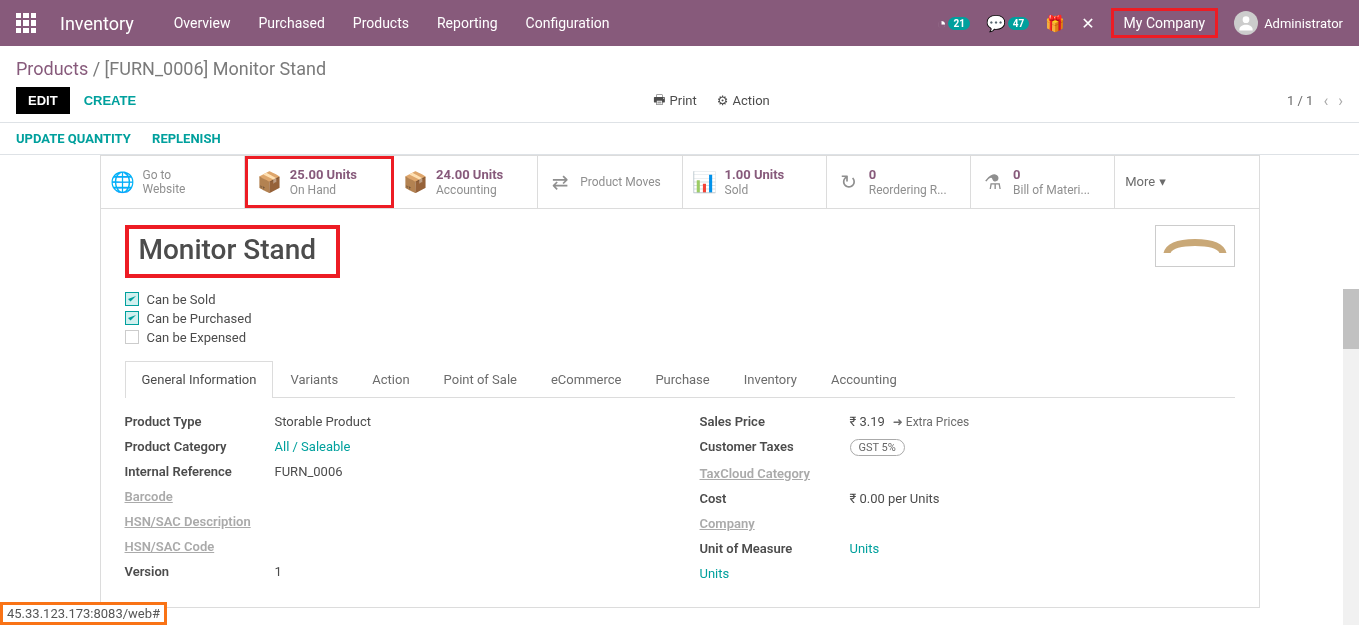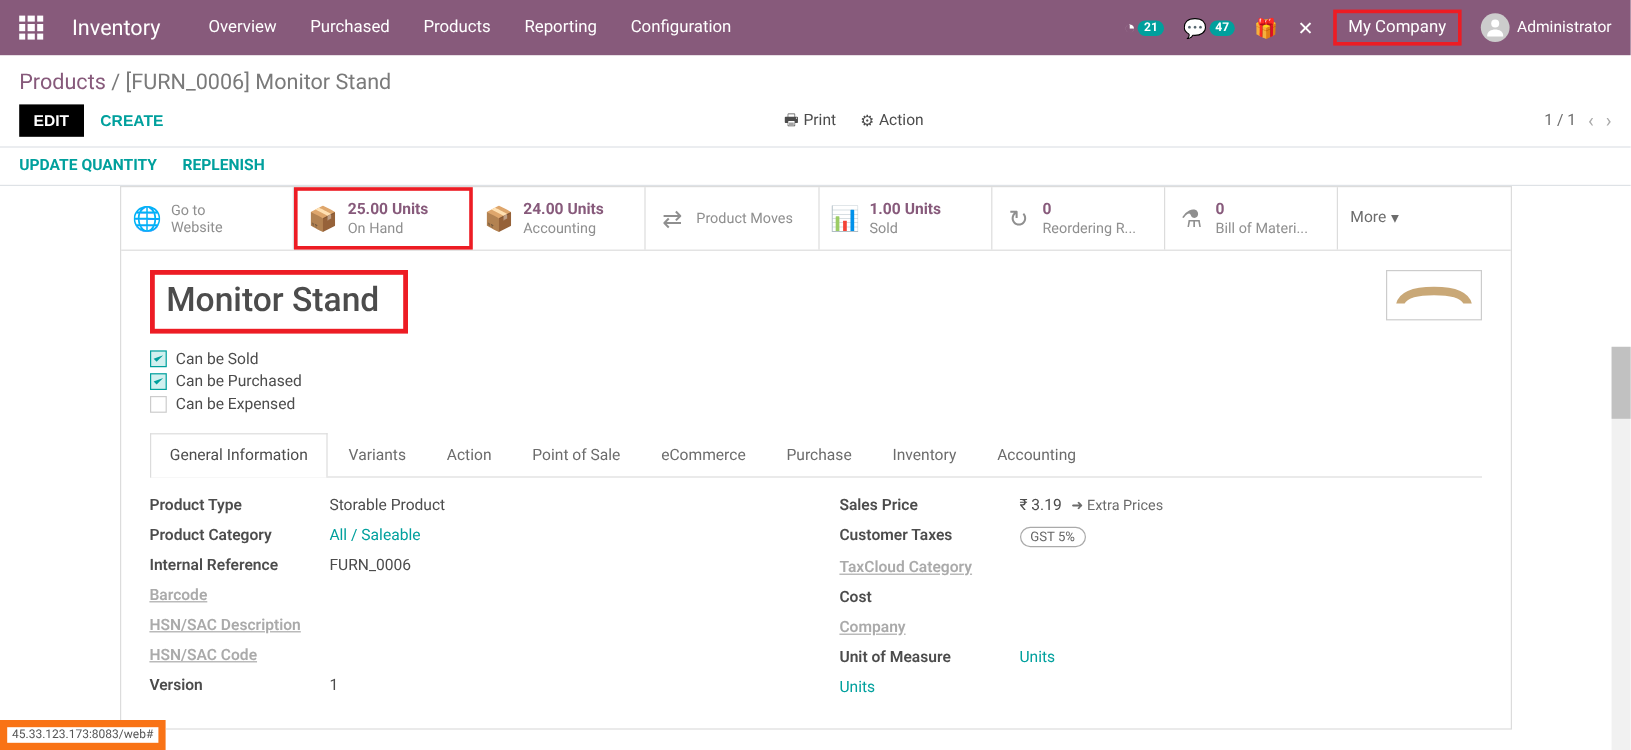--- a/index.html
+++ b/index.html
@@ -59,21 +59,21 @@
 .form-col { flex: 1; }
 .form-row { display: flex; margin-bottom: 10px; font-size: 13px; }
 .form-row .flabel { width: 150px; color: #4c4c4c; font-weight: 600; }
 .form-row .flabel.muted { color: #aaa; font-weight: 600; text-decoration: underline; }
 .form-row .fval { flex: 1; color: #4c4c4c; }
 .form-row .fval a { color: #00A09D; text-decoration: none; }
 .tax-tag { display: inline-block; border: 1px solid #aaa; border-radius: 10px; padding: 1px 8px; font-size: 11px; color: #666; }
 .extra-prices { color: #6c6c6c; font-size: 12px; margin-left: 8px; cursor: pointer; }
 .scrollbar-right { position: absolute; right: 0; top: 134px; width: 16px; bottom: 0; background: #f1f1f1; }
 .scrollbar-thumb { position: absolute; top: 0; width: 100%; height: 60px; background: #c1c1c1; }
-.footer-url { position: fixed; bottom: 0; left: 0; background: #fff; border: 6px solid #f97316; padding: 1px 4px; font-size: 10px; color: #555; }
+.footer-url { position: fixed; bottom: 0; left: 0; background: #fff; border: 3px solid #f97316; padding: 1px 4px; font-size: 13px; color: #555; }
 </style>
 </head>
 <body>
 
 <div class="topbar">
   <div class="apps-icon">
       <span></span>
       <span></span>
       <span></span>
       <span></span>
@@ -286,20 +286,21 @@
           <div class="form-row">
               <div class="flabel">Customer Taxes</div>
               <div class="fval"><span class="tax-tag">GST 5%</span></div>
             </div>
           <div class="form-row">
               <div class="flabel muted">TaxCloud Category</div>
               <div class="fval"></div>
             </div>
           <div class="form-row">
               <div class="flabel">Cost</div>
+              <div class="fval">₹ 0.00  per Units</div>
             </div>
           <div class="form-row">
               <div class="flabel muted">Company</div>
               <div class="fval"></div>
             </div>
           <div class="form-row">
               <div class="flabel">Unit of Measure</div>
               <div class="fval"><a>Units</a></div>
             </div>
           <div class="form-row">

